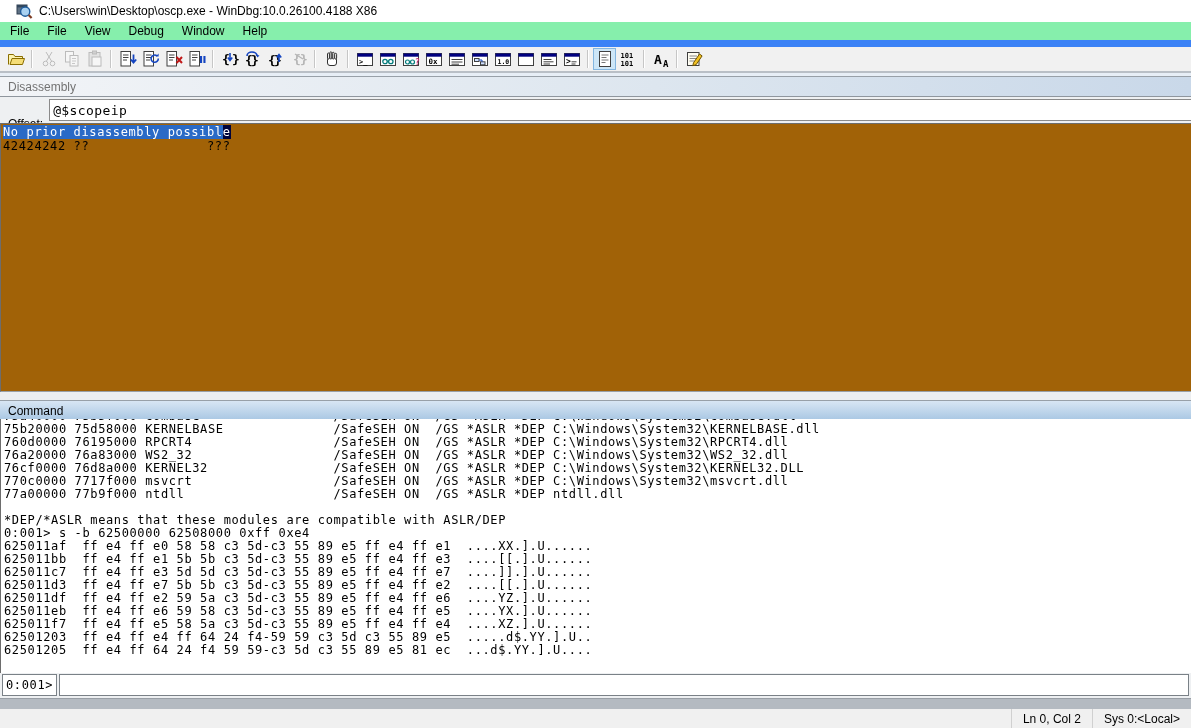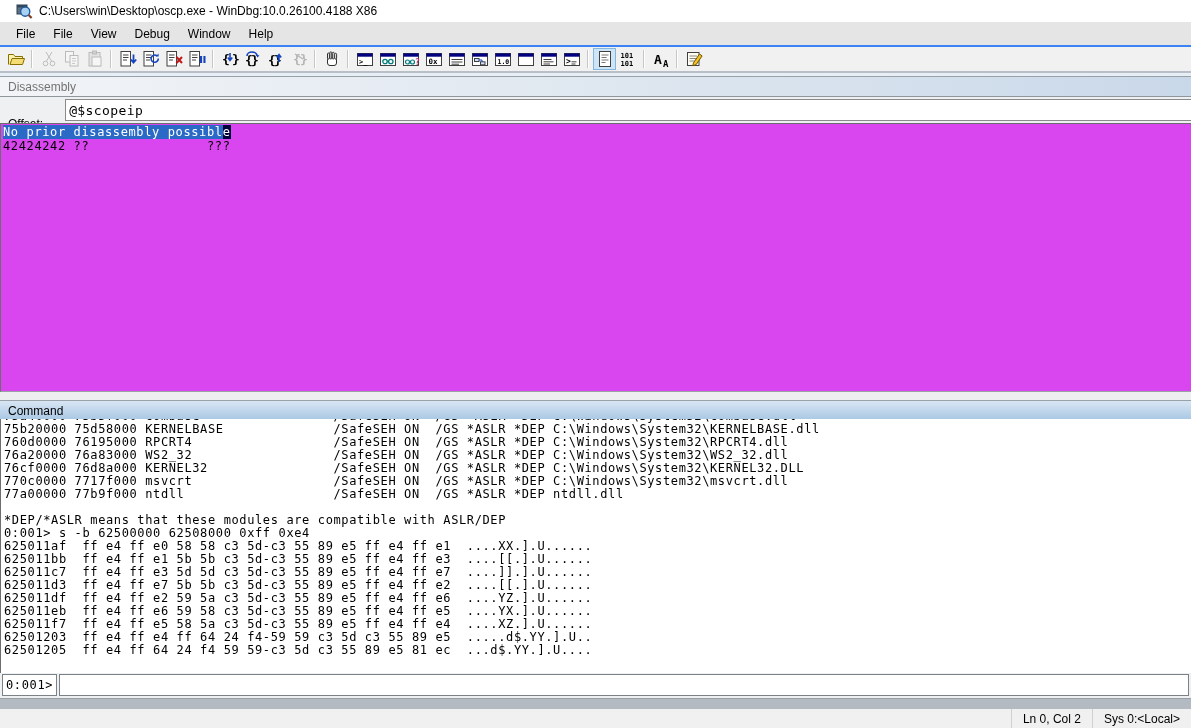--- a/index.html
+++ b/index.html
@@ -6,22 +6,22 @@
   html,body { width:1191px; height:728px; overflow:hidden; background:#fff; }
   body { font-family:"Liberation Sans", sans-serif; font-size:12px; color:#000; }
   #app { position:relative; width:1191px; height:728px; background:#fff; }
 
   
   #titlebar { position:absolute; top:0; left:0; right:0; height:22px; background:#ffffff;
               display:flex; align-items:center; padding-left:16px; }
   #titlebar .app-title { margin-left:6px; font-size:12px; color:#000; }
 
   
-  #menubar { position:absolute; top:22px; left:0; right:0; height:25px; background:#e5e5e5;
-             display:flex; align-items:center; padding-left:8px; border-bottom:2px solid #3b82f6; }
+  #menubar { position:absolute; top:22px; left:0; right:0; height:25px; background:#86efac;
+             display:flex; align-items:center; padding-left:2px; border-bottom:7px solid #3b82f6; }
   .menu-item { padding:4px 8px; margin-right:2px; cursor:default; }
 
   
   #toolbar { position:absolute; top:47px; left:0; right:0; height:26px; background:#f1f1f1;
              border-bottom:2px solid #b9bfc6; display:flex; align-items:center; padding-left:4px; }
   .tbtn { width:23px; height:22px; display:flex; align-items:center; justify-content:center;
           border:1px solid transparent; }
   .tbtn svg { display:block; }
   .tbtn.disabled { opacity:.38; filter:grayscale(1); }
   .tbtn.selected { background:#cde6f7; border:1px solid #84b6e0; }
@@ -35,24 +35,24 @@
   #disasm-title { top:76px; background:linear-gradient(to right, #f2f4f7 0%, #dde6ef 55%, #c9d8e9 100%);
                   color:#737373; }
   #cmd-title { top:400px; background:linear-gradient(to bottom, #d8e6f4, #a9c7e3); color:#000; }
 
   
   #offset-row { position:absolute; top:97px; left:0; right:0; height:26px; background:#eef0f2;
                 display:flex; align-items:center; }
   #offset-row .lbl { padding:0 6px 0 8px;margin-top:27px; }
   #offset-input { flex:1; height:22px; background:#fff; border:1px solid #8a8a8a; border-right:none;
                   font-family:"DejaVu Sans Mono", monospace; font-size:13px; padding:1px 3px;
-                  letter-spacing:.4px; outline:none;margin-left:16px; }
-
-  
-  #disasm-content { position:absolute; top:123px; left:0; right:0; height:269px; background:#d946ef;
+                  letter-spacing:.4px; outline:none; }
+
+  
+  #disasm-content { position:absolute; top:123px; left:0; right:0; height:269px; background:#a16207;
                     border-top:1px solid #6d6d6d; border-left:1px solid #6d6d6d;
                     border-bottom:1px solid #9aa0a6; overflow:hidden; padding:1px 0 0 2px;
                     font-family:"DejaVu Sans Mono", monospace; font-size:12px; letter-spacing:.62px;
                     line-height:14px; white-space:pre; }
   #disasm-selected { display:inline-block; background:#2a6ac6; color:#fff; }
   #disasm-cursor { background:#00033a; color:#fff; }
 
   
   #splitter { position:absolute; top:392px; left:0; right:0; height:8px; background:#eceef0; }
 

